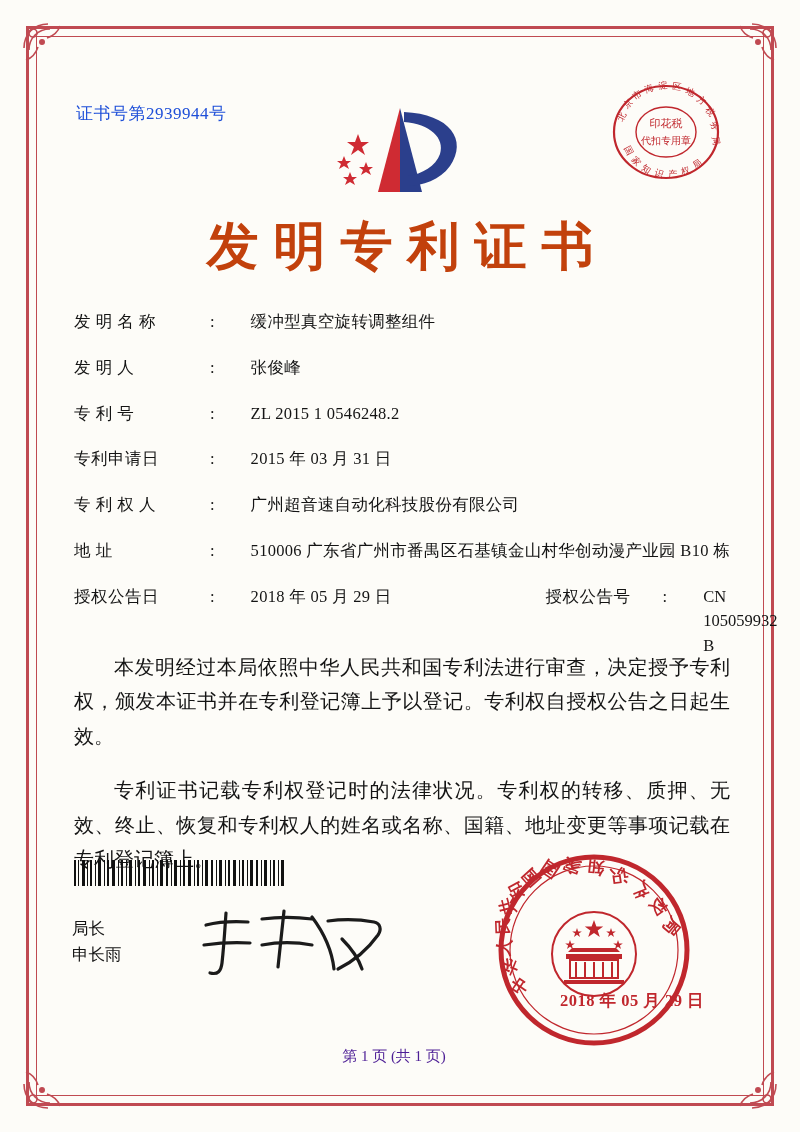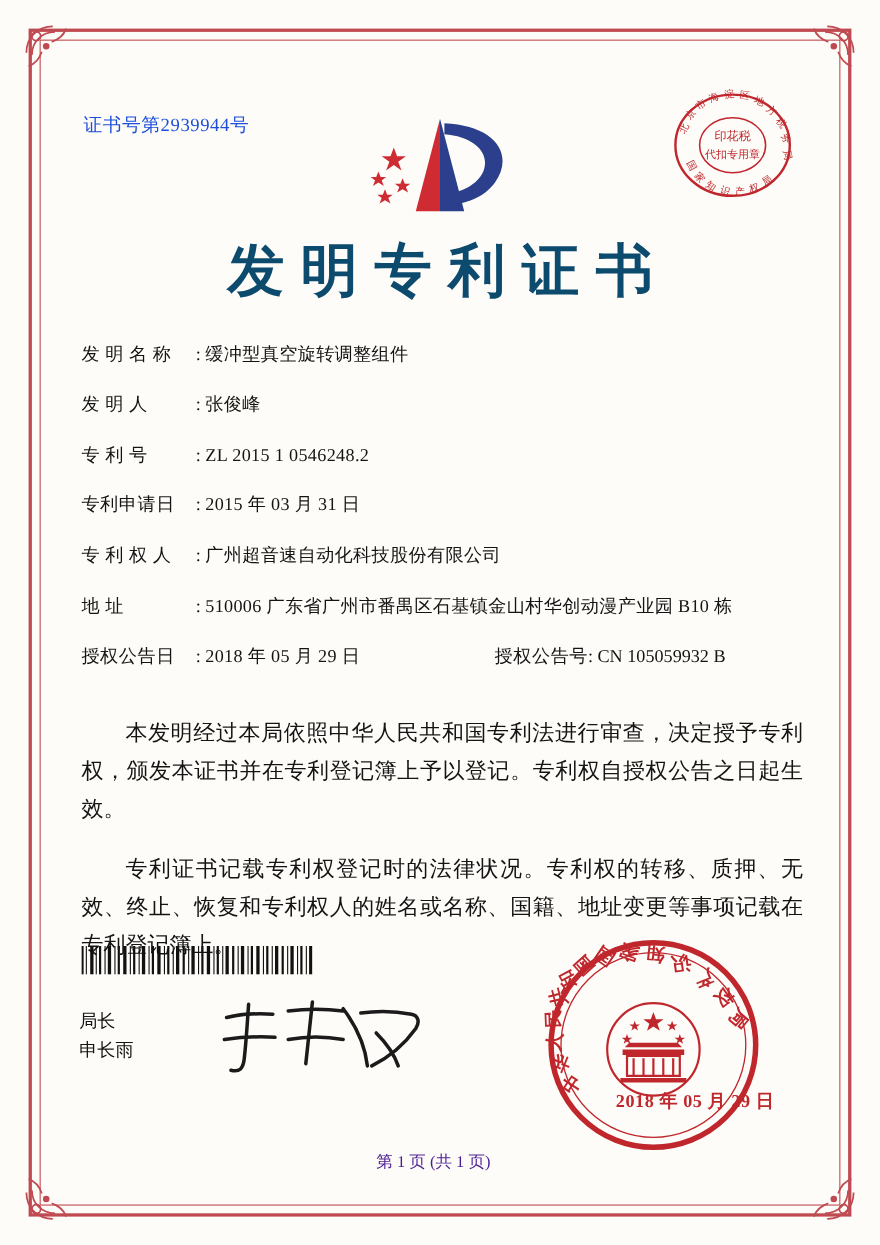--- a/index.html
+++ b/index.html
@@ -87,38 +87,39 @@
 
   .title {
     position: absolute;
     left: 0;
     right: 0;
     top: 152px;
     text-align: center;
     font-size: 52px;
     font-weight: bold;
     letter-spacing: 15px;
-    color: #0c4a6e;
+    color: #c2410c;
     text-indent: 15px;
     font-family: "DejaVu Serif", "Liberation Serif", serif;
   }
 
   .fields {
     position: absolute;
     left: 14px;
     right: 0;
     top: 250px;
     font-size: 16.5px;
     color: #141414;
   }
   .field-row {
     display: flex;
     align-items: flex-start;
     margin-bottom: 21px;
     line-height: 1.5;
+    gap: 32px;
   }
   .field-label {
     width: 104px;
     flex: 0 0 104px;
     letter-spacing: 0.5px;
   }
   .field-colon {
     flex: 0 0 auto;
     margin-right: 4px;
   }

